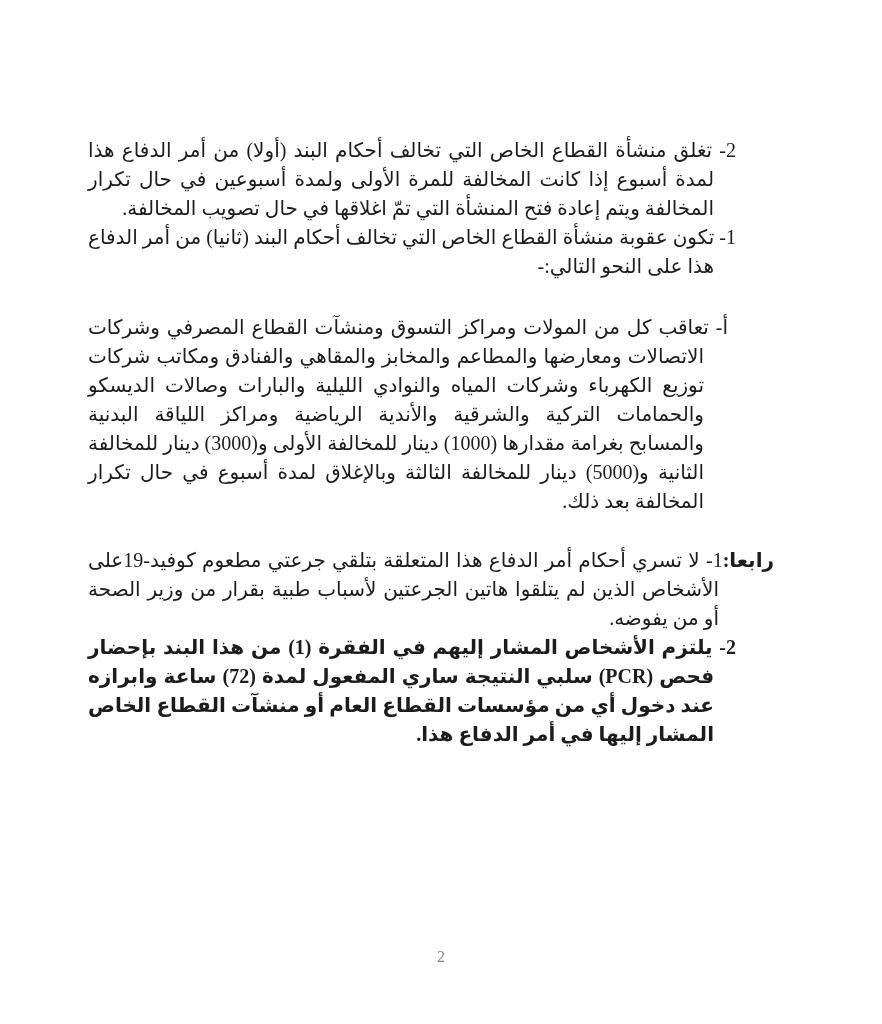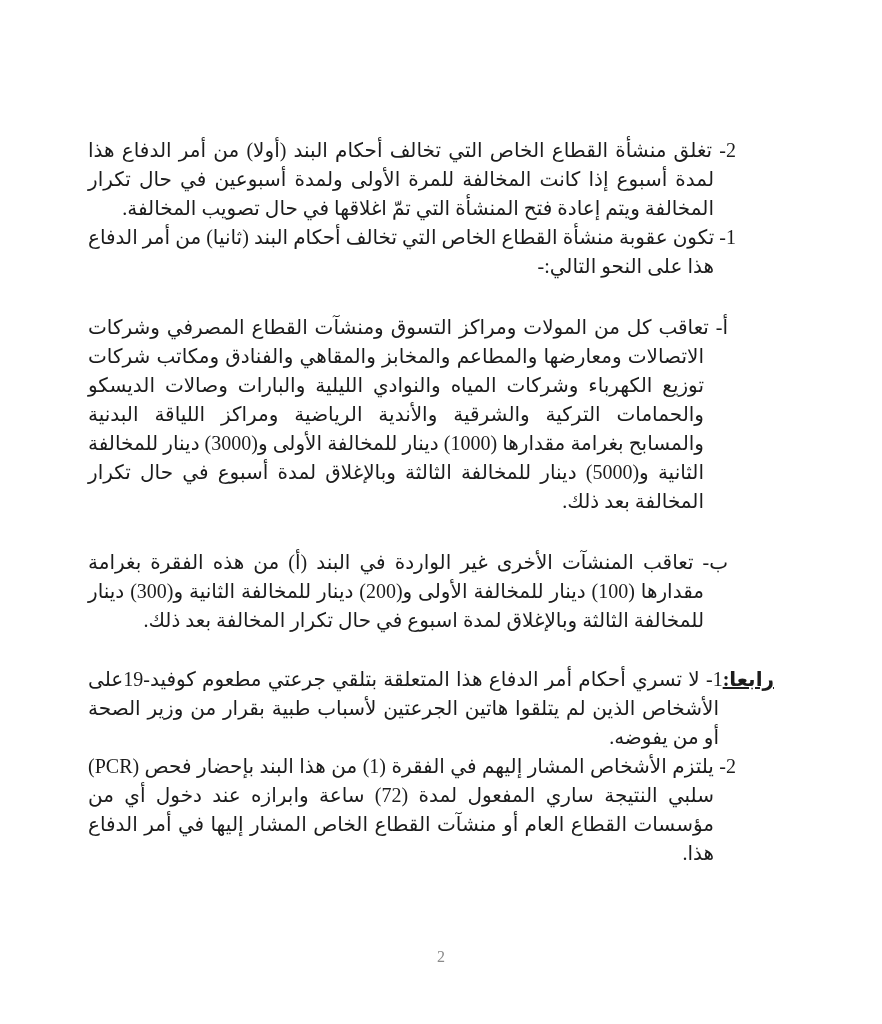--- a/index.html
+++ b/index.html
@@ -47,24 +47,24 @@
   }
   
   .p-four-1 {
     margin-top: 30px;
     padding-right: 55px;
     text-indent: -55px;
   }
   .p-four-2 {
     padding-right: 60px;
     text-indent: -22px;
+    font-weight: bold;
   }
   .bold-label {
     font-weight: bold;
-    text-decoration: underline;
   }
   .page-number {
     position: absolute;
     top: 948px;
     left: 0;
     width: 100%;
     text-align: center;
     color: #8a8a8a;
     font-size: 16px;
     font-family: "Liberation Serif", "DejaVu Serif", serif;
@@ -76,21 +76,20 @@
 <div class="page">
 
   <div class="doc-body">
 
     <p class="para p-num">2- تغلق منشأة القطاع الخاص التي تخالف أحكام البند (أولا) من أمر الدفاع هذا لمدة أسبوع إذا كانت المخالفة للمرة الأولى ولمدة أسبوعين في حال تكرار المخالفة ويتم إعادة فتح المنشأة التي تمّ اغلاقها في حال تصويب المخالفة.</p>
 
     <p class="para p-num">1- تكون عقوبة منشأة القطاع الخاص التي تخالف أحكام البند (ثانيا) من أمر الدفاع هذا على النحو التالي:-</p>
 
     <p class="para p-sub">أ- تعاقب كل من المولات ومراكز التسوق ومنشآت القطاع المصرفي وشركات الاتصالات ومعارضها والمطاعم والمخابز والمقاهي والفنادق ومكاتب شركات توزيع الكهرباء وشركات المياه والنوادي الليلية والبارات وصالات الديسكو والحمامات التركية والشرقية والأندية الرياضية ومراكز اللياقة البدنية والمسابح بغرامة مقدارها (1000) دينار للمخالفة الأولى و(3000) دينار للمخالفة الثانية و(5000) دينار للمخالفة الثالثة وبالإغلاق لمدة أسبوع في حال تكرار المخالفة بعد ذلك.</p>
 
-    <p class="para p-sub">ب- تعاقب المنشآت الأخرى غير الواردة في البند (أ) من هذه الفقرة بغرامة مقدارها (100) دينار للمخالفة الأولى و(200) دينار للمخالفة الثانية و(300) دينار للمخالفة الثالثة وبالإغلاق لمدة اسبوع في حال تكرار المخالفة بعد ذلك.</p>
 
     <p class="para p-four-1"><span class="bold-label">رابعا:</span><span>1- لا تسري أحكام أمر الدفاع هذا المتعلقة بتلقي جرعتي مطعوم كوفيد-19على الأشخاص الذين لم يتلقوا هاتين الجرعتين لأسباب طبية بقرار من وزير الصحة أو من يفوضه.</span></p>
 
     <p class="para p-four-2">2- يلتزم الأشخاص المشار إليهم في الفقرة (1) من هذا البند بإحضار فحص (PCR) سلبي النتيجة ساري المفعول لمدة (72) ساعة وابرازه عند دخول أي من مؤسسات القطاع العام أو منشآت القطاع الخاص المشار إليها في أمر الدفاع هذا.</p>
 
   </div>
 
   <div class="page-number">2</div>
 
 </div>

